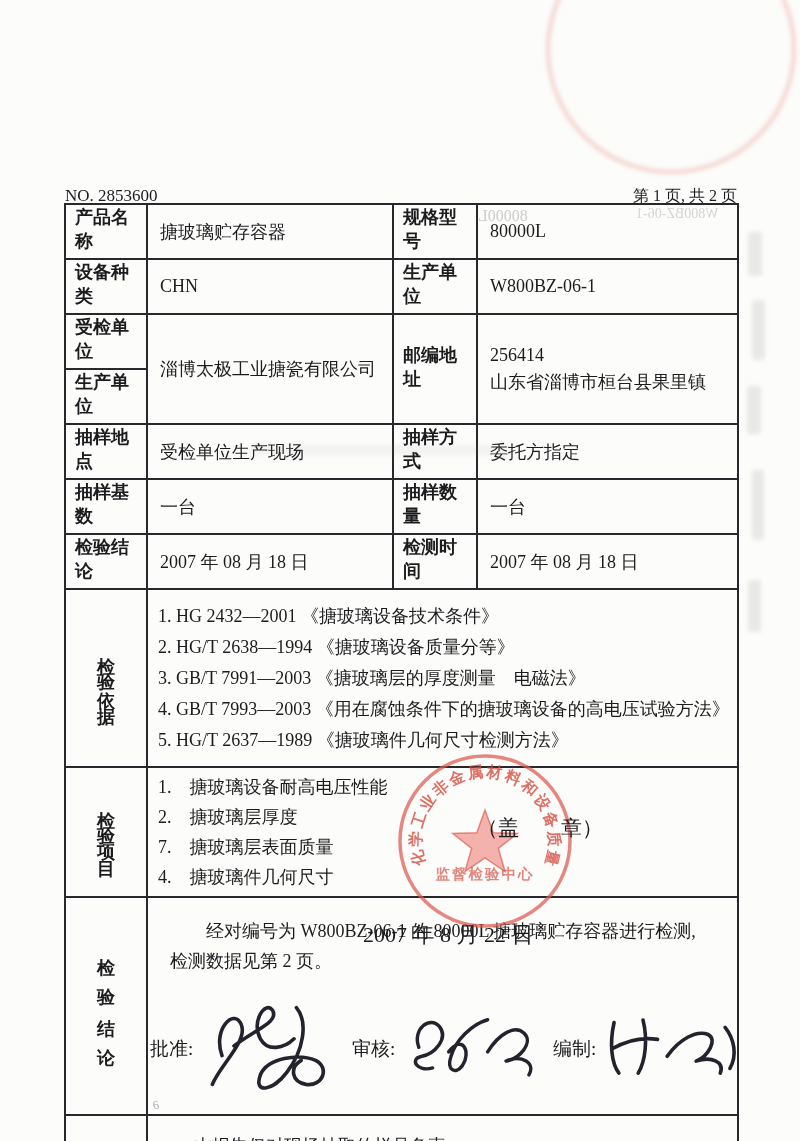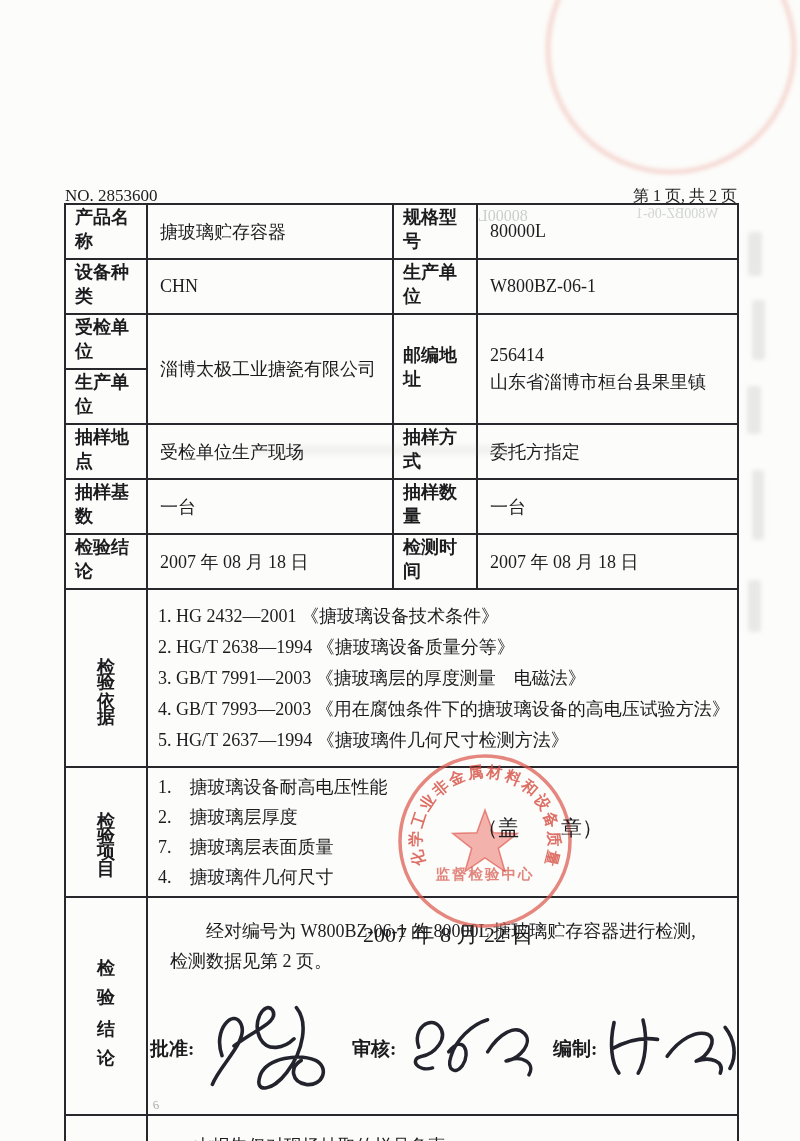--- a/index.html
+++ b/index.html
@@ -37,21 +37,21 @@
   .remark-p{text-indent:2em;line-height:28px;margin:10px 0 0 0;}
   .addr div{line-height:27px;}
   
   .stamp{position:absolute;left:396px;top:752px;width:178px;height:178px;z-index:3;
          opacity:0.92;}
   .seal-note{position:absolute;left:363px;top:814px;width:240px;text-align:right;
              font-size:21px;z-index:4;}
   .seal-date{position:absolute;left:363px;top:920px;width:240px;
              font-size:22px;z-index:4;}
   
-  .sig-label{position:absolute;font-size:19px;font-weight:700;z-index:2;}
+  .sig-label{position:absolute;font-size:19px;font-weight:400;z-index:2;}
   .sig{position:absolute;z-index:2;}
   .sig path{fill:none;stroke:#23232e;stroke-width:3;stroke-linecap:round;stroke-linejoin:round;}
   
   .bleed-ring{position:absolute;left:546px;top:-76px;width:242px;height:242px;
               border:4px solid rgba(226,92,78,0.26);border-radius:50%;
               filter:blur(2px);z-index:1;}
   .bleed-txt{position:absolute;color:rgba(122,132,125,0.38);font-size:16px;
              transform:scaleX(-1);filter:blur(0.4px);z-index:1;white-space:nowrap;}
   .bleed-txt.b2{font-size:14px;color:rgba(122,132,125,0.32);}
   .smudge{position:absolute;background:rgba(128,138,130,0.16);filter:blur(2px);z-index:1;
@@ -130,21 +130,21 @@
     <tr class="sec-basis">
       <td class="vlab">
         <span class="vtext ls-a">检验依据</span>
       </td>
       <td class="sect" colspan="3">
         <div class="line-list">
           <div>1. HG 2432—2001 《搪玻璃设备技术条件》</div>
           <div>2. HG/T 2638—1994 《搪玻璃设备质量分等》</div>
           <div>3. GB/T 7991—2003 《搪玻璃层的厚度测量　电磁法》</div>
           <div>4. GB/T 7993—2003 《用在腐蚀条件下的搪玻璃设备的高电压试验方法》</div>
-          <div>5. HG/T 2637—1994 《搪玻璃件几何尺寸检测方法》</div>
+          <div>5. HG/T 2637—1989 《搪玻璃件几何尺寸检测方法》</div>
         </div>
       </td>
     </tr>
     <tr class="sec-items">
       <td class="vlab">
         <span class="vtext ls-a">检验项目</span>
       </td>
       <td class="sect" colspan="3">
         <div class="item-list">
           <div>1.　搪玻璃设备耐高电压性能</div>

